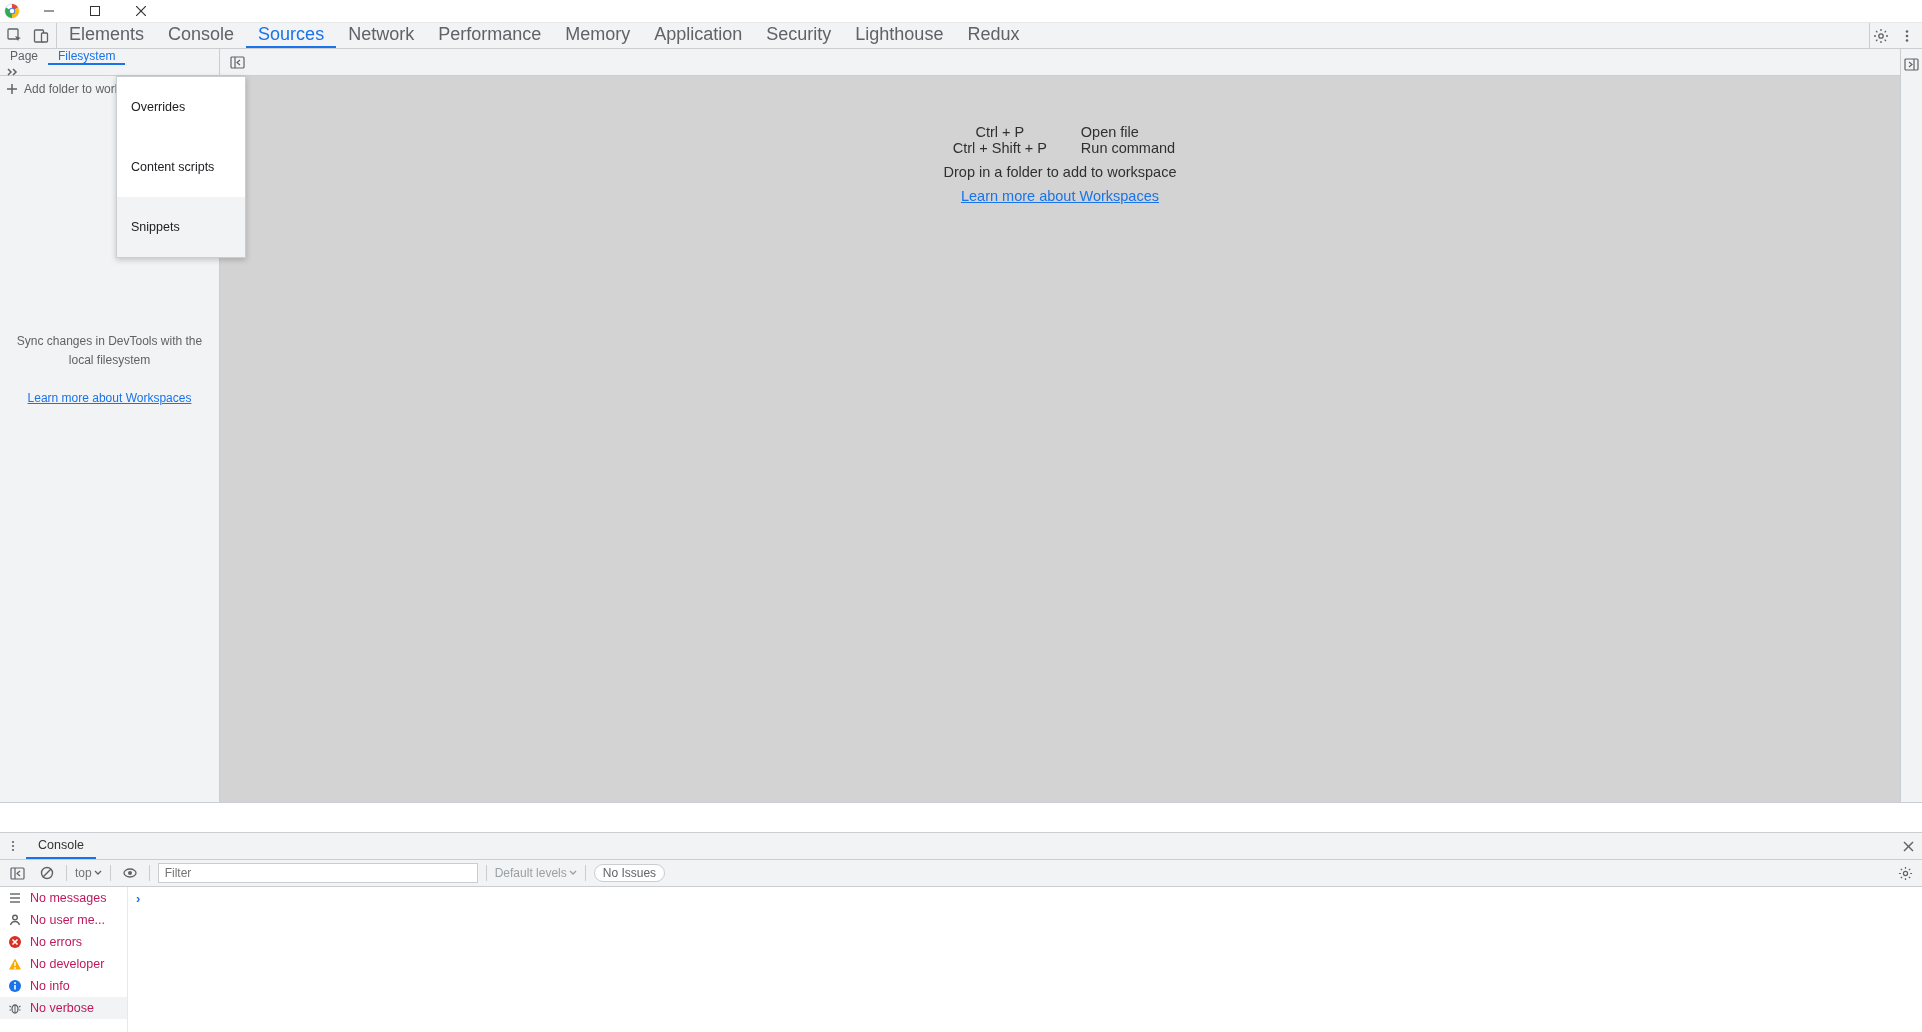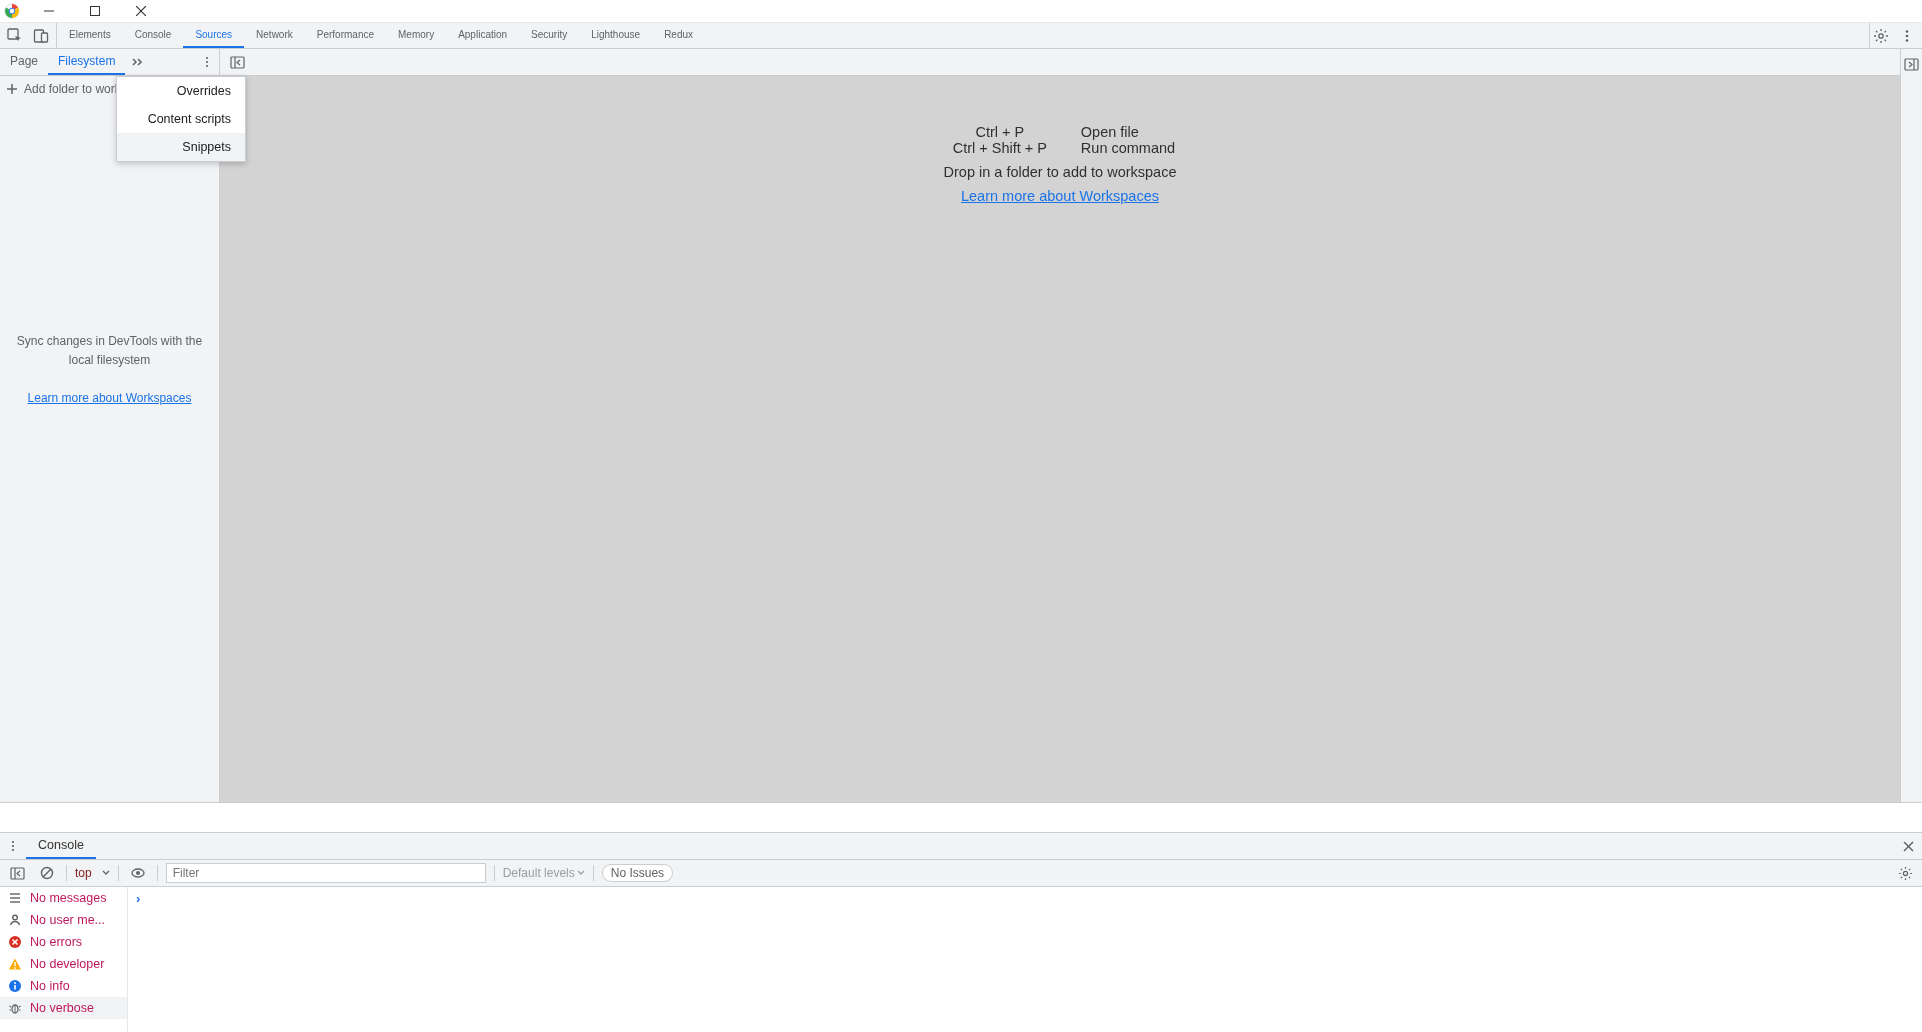--- a/index.html
+++ b/index.html
@@ -13,43 +13,43 @@
 .titlebar-text { font-size: 12px; color: #333; flex: 1; }
 .winbtns { display: flex; gap: 0; }
 .winbtn { width: 46px; height: 23px; display: flex; align-items: center; justify-content: center; color: #333; }
 .winbtn svg { width: 10px; height: 10px; }
 
 
 .tabstrip { height: 26px; background: #f1f3f4; border-bottom: 1px solid #cacdd1; display: flex; align-items: stretch; }
 .tabstrip-left { display: flex; align-items: center; padding: 0 4px; gap: 4px; border-right: 1px solid #cacdd1; }
 .iconbtn { width: 22px; height: 22px; display: flex; align-items: center; justify-content: center; color: #5f6368; }
 .tabs { display: flex; align-items: stretch; }
-.tab { padding: 4px 12px; display: flex; align-items: center; font-size: 10px; color: #5f6368; border-bottom: 2px solid transparent; }
+.tab { padding: 4px 12px; display: flex; align-items: center; font-size: 18px; color: #5f6368; border-bottom: 2px solid transparent; }
 .tab.active { color: #1a73e8; border-bottom-color: #1a73e8; }
 .tabstrip-right { margin-left: auto; display: flex; align-items: center; padding-right: 4px; gap: 4px; border-left: 1px solid #cacdd1; }
 
 
 .workarea { display: flex; flex: 1; min-height: 0; }
 
 .sidebar { width: 220px; background: #f1f3f4; display: flex; flex-direction: column; border-right: 1px solid #cacdd1; position: relative; }
-.subtabs { height: 27px; display: flex; align-items: stretch; border-bottom: 1px solid #cacdd1; background: #f1f3f4; position: relative; }
+.subtabs { height: 27px; display: flex; align-items: stretch; border-bottom: 1px solid #cacdd1; background: #f1f3f4; position: relative; flex-direction: column; }
 .subtab { padding: 0 10px; display: flex; align-items: center; font-size: 12px; color: #5f6368; border-bottom: 2px solid transparent; }
 .subtab.active { color: #1a73e8; border-bottom-color: #1a73e8; }
 .subtab-more { width: 24px; display:flex; align-items:center; justify-content:center; color:#5f6368; }
 .subtab-menu { margin-left:auto; width:24px; display:flex; align-items:center; justify-content:center; color:#5f6368; }
 
 .addfolder-row { height: 26px; display: flex; align-items: center; padding: 0 6px; font-size: 12px; color: #5f6368; gap: 6px; white-space: nowrap; overflow: hidden; }
 
 .sidebar-msg { margin-top: 230px; text-align: center; font-size: 12px; color: #5f6368; padding: 0 14px; line-height: 1.6; }
 .sidebar-link { margin-top: 18px; text-align: center; }
 .sidebar-link a { font-size: 12px; color: #1a73e8; text-decoration: underline; }
 
 
 .dropdown { position: absolute; top: 27px; left: 116px; width: 130px; background: #ffffff; border: 1px solid #cacdd1; box-shadow: 0 2px 6px rgba(0,0,0,.2); z-index: 10; }
-.dropdown-item { padding: 7px 14px; font-size: 12.5px; color: #202124; text-align: right; }
+.dropdown-item { padding: 23px 14px; font-size: 12.5px; color: #202124; }
 .dropdown-item.highlight { background: #f1f3f4; }
 
 
 .editor { flex: 1; background: #d3d3d3; display: flex; flex-direction: column; position: relative; }
 .editor-topbar { height: 27px; background: #f1f3f4; border-bottom: 1px solid #cacdd1; display: flex; align-items: center; padding: 0 6px; }
 .editor-body { flex: 1; position: relative; background: #d3d3d3; }
 .shortcut-grid { position: absolute; top: 48px; left: 0; right: 0; display: flex; flex-direction: column; align-items: center; gap: 8px; color: #444; font-size: 14.5px; }
 .shortcut-row { display: flex; gap: 26px; }
 .shortcut-key { width: 110px; text-align: center; color: #303030; }
 .shortcut-action { color: #303030; }
@@ -63,21 +63,21 @@
 
 .drawer { height: 200px; border-top: 1px solid #cacdd1; display: flex; flex-direction: column; }
 .drawer-tabs { height: 27px; background: #f1f3f4; border-bottom: 1px solid #cacdd1; display: flex; align-items: stretch; }
 .drawer-tab { padding: 0 12px; display:flex; align-items:center; font-size:12.5px; color:#5f6368; border-bottom:2px solid transparent; }
 .drawer-tab.active { color:#333; border-bottom-color:#1a73e8; }
 .drawer-tab-menu { width:26px; display:flex; align-items:center; justify-content:center; color:#5f6368; }
 .drawer-close { margin-left:auto; width:28px; display:flex; align-items:center; justify-content:center; color:#5f6368; }
 
 .console-toolbar { height: 27px; background: #f1f3f4; border-bottom: 1px solid #cacdd1; display:flex; align-items:center; padding: 0 6px; gap: 8px; }
 .toolbar-sep { width:1px; height:16px; background:#cacdd1; }
-.ctx-select { font-size:12px; color:#7f1d1d; display:flex; align-items:center; gap:10px; }
+.ctx-select { font-size:12px; color:#737373; display:flex; align-items:center; gap:2px; }
 .filter-input { flex: 0 0 320px; height: 20px; border: 1px solid #cacdd1; background:#ffffff; font-size:12px; padding: 0 6px; color:#888; }
 .levels { font-size:12px; color:#9aa0a6; display:flex; align-items:center; gap:2px; }
 .issues-pill { font-size:12px; color:#5f6368; border:1px solid #cacdd1; padding: 1px 8px; border-radius: 9px; background:#fff; }
 .toolbar-right { margin-left:auto; display:flex; align-items:center; }
 
 .console-body { flex:1; display:flex; }
 .console-sidebar { width: 128px; border-right: 1px solid #e8e8e8; background:#ffffff; }
 .msg-row { display:flex; align-items:center; gap:8px; padding: 4px 8px; font-size:12.5px; color:#be185d; white-space:nowrap; }
 .msg-row.selected { background:#f1f3f4; }
 .msg-ico { width:14px; height:14px; display:flex; align-items:center; justify-content:center; flex-shrink:0; }

